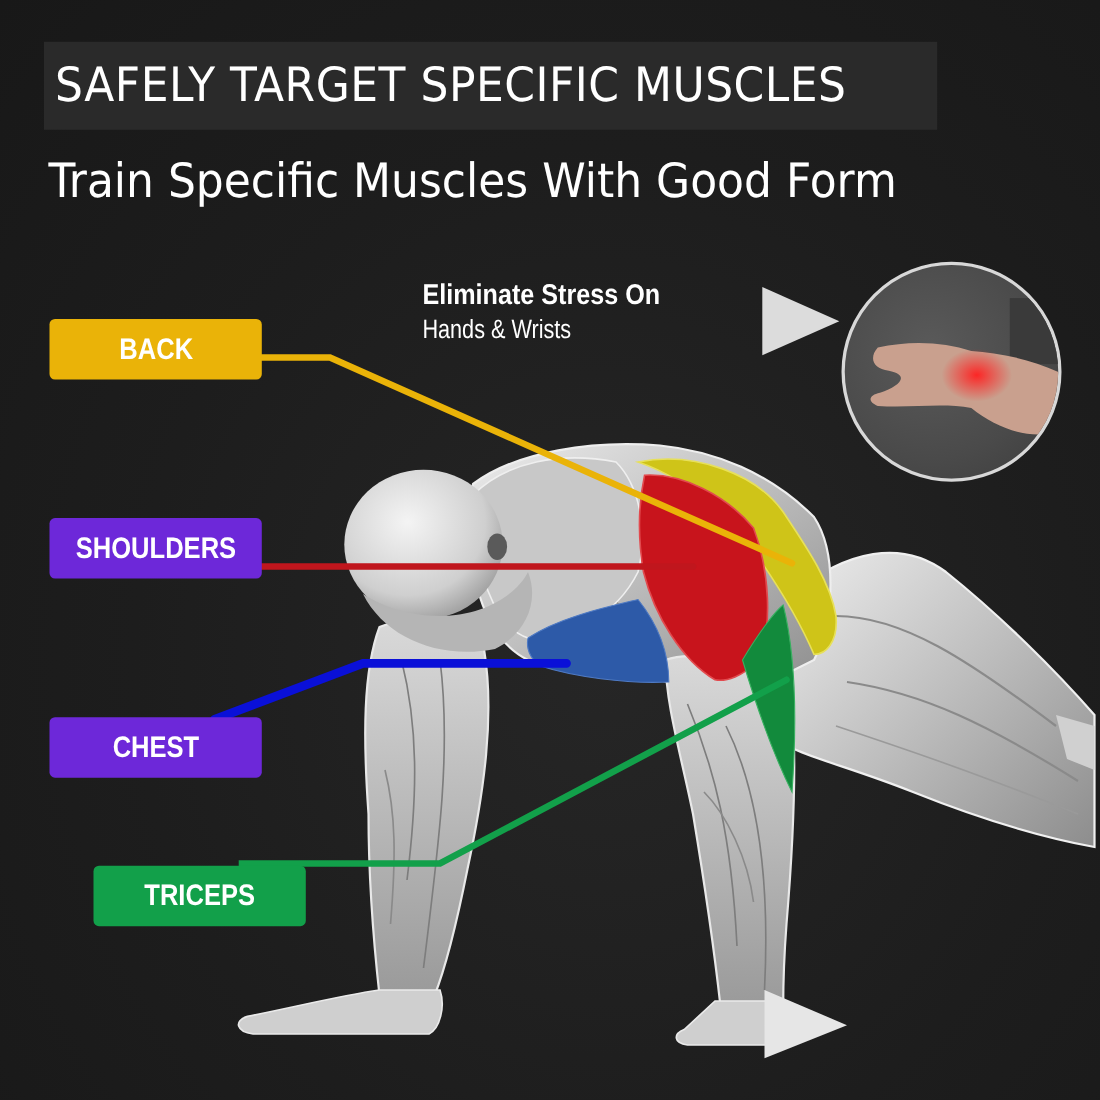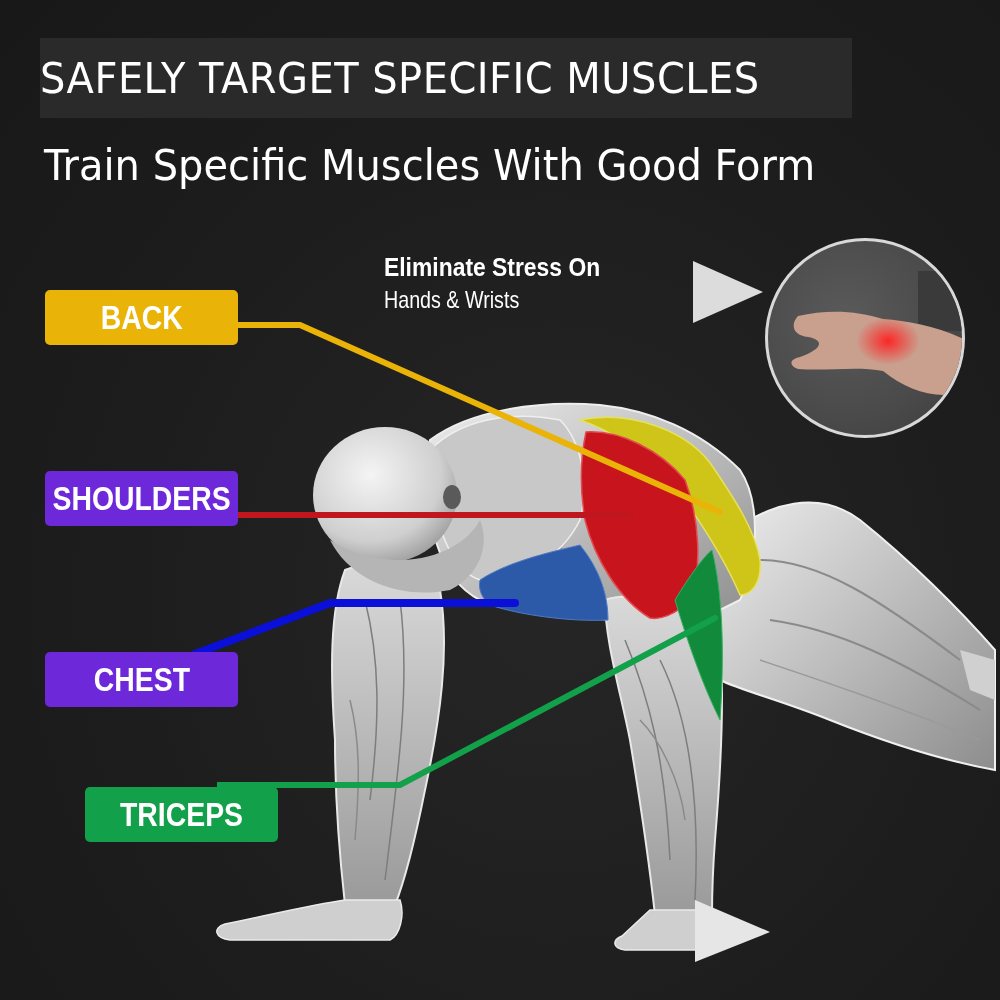--- a/index.html
+++ b/index.html
@@ -7,21 +7,21 @@
     body { position: relative; font-family: "Liberation Sans", sans-serif; }
 
     .canvas {
       position: absolute; left: 0; top: 0; width: 1000px; height: 1000px;
       background: radial-gradient(ellipse at 55% 60%, #262626 0%, #1d1d1d 55%, #181818 100%);
     }
 
     .title-box {
       position: absolute; left: 40px; top: 38px; width: 812px; height: 80px;
       background: #2a2a2a;
-      display: flex; align-items: center; 
+      display: flex; align-items: center; padding-left: 10px;
     }
     .title-text {
       color: #ffffff; font-size: 43px; font-weight: normal; letter-spacing: 0.5px;
       font-family: "DejaVu Sans", sans-serif;
       transform: scaleX(0.93); transform-origin: left center; white-space: nowrap;
     }
     .subtitle {
       position: absolute; left: 44px; top: 140px;
       color: #ffffff; font-size: 43px; font-family: "DejaVu Sans", sans-serif;
       transform: scaleX(0.93); transform-origin: left center; white-space: nowrap;
@@ -36,21 +36,21 @@
     .callout-sub {
       position: absolute; left: 384px; top: 286px;
       color: #ffffff; font-size: 24px;
       font-family: "Liberation Sans", sans-serif; transform: scaleX(0.82); transform-origin: left center;
       white-space: nowrap;
     }
 
     .label {
       position: absolute; left: 45px; width: 193px; height: 55px;
       border-radius: 5px; display: flex; align-items: center; justify-content: center;
-      color: #ffffff; font-weight: bold; font-size: 33px;
+      color: #ffffff; font-weight: bold; font-size: 27px;
       font-family: "Liberation Sans", sans-serif; letter-spacing: 0px;
       cursor: pointer;
     }
     .label span { transform: scaleX(0.86); display: inline-block; white-space: nowrap; }
 
     svg.art { position: absolute; left: 0; top: 0; }
 
     .inset {
       position: absolute; left: 765px; top: 238px; width: 200px; height: 200px;
       border-radius: 50%; border: 3px solid #d8d8d8; overflow: hidden;

